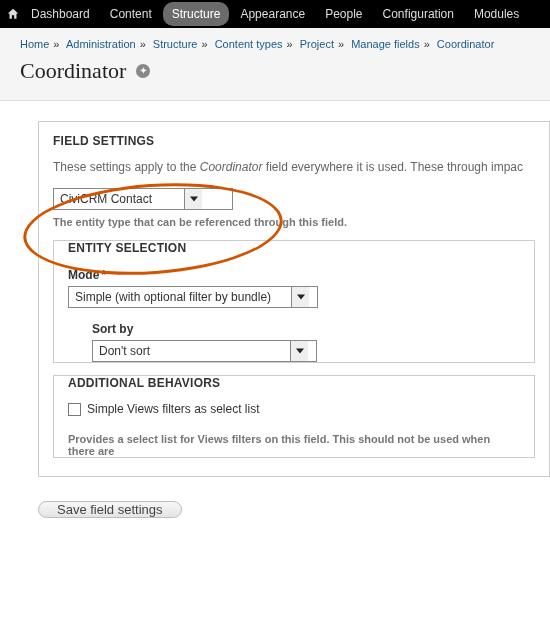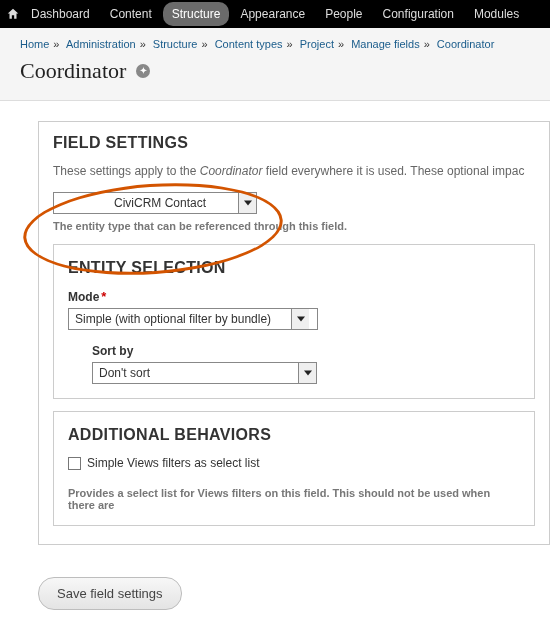--- a/index.html
+++ b/index.html
@@ -62,21 +62,21 @@
     padding: 20px 0 20px 38px;
   }
   .fieldset {
     border: 1px solid #ccc;
     padding: 12px 14px 18px 14px;
     margin-bottom: 18px;
     position: relative;
   }
   .fieldset-title {
     font-weight: bold;
-    font-size: 16px;
+    font-size: 12px;
     letter-spacing: 0.02em;
     margin-bottom: 12px;
   }
   .helptext { color: #666; font-size: 12px; margin: 6px 0 14px 0; }
   .helptext em { font-style: italic; }
   .label { font-weight: bold; font-size: 12px; margin-bottom: 4px; display: block; }
   .required { color: #c00; font-size: 13px; margin-left: 2px; }
   .desc { color: #777; font-size: 11px; margin-top: 6px; font-weight: bold; }
   
   .select {
@@ -96,39 +96,39 @@
     border-left: 1px solid #888;
     display: flex; align-items: center; justify-content: center;
     background: #efefef;
   }
   .select .sel-btn svg { display:block; }
   .nested {
     margin-top: 14px;
   }
   .inner-fieldset {
     border: 1px solid #ccc;
-    padding: 14px 14px;
+    padding: 0 14px;
     margin-top: 12px;
   }
   .sort-wrap { margin-left: 24px; margin-top: 14px; }
   .checkbox-row { display: flex; align-items: center; gap: 6px; margin-top: 6px; }
   .checkbox {
     width: 13px; height: 13px; border: 1px solid #777; background: #fff;
   }
   
   .save-btn {
     display: inline-block;
-    padding: 8px 18px;
+    padding: 0 18px;
     border: 1px solid #bdbdbd;
     border-radius: 16px;
     background: linear-gradient(#f7f7f7, #e4e4e4);
     color: #444;
     font-size: 13px;
     cursor: pointer;
-    margin-top: 14px;
+    margin-top: 6px;
   }
   
   .annotation {
     position: absolute;
     border: 3px solid #d35400;
     border-radius: 50%;
     pointer-events: none;
     transform: rotate(-4deg);
   }
   .outer-wrap { position: relative; }
@@ -166,25 +166,25 @@
     <span class="config-icon">✦</span>
   </h1>
 </div>
 
 <div class="content outer-wrap">
 
   <div class="fieldset" style="position:relative;">
     <div class="fieldset-title">FIELD SETTINGS</div>
 
     <p class="helptext">
-      <span>These settings apply to the </span><em>Coordinator</em><span> field everywhere it is used. These optional impac</span>
+      <span>These settings apply to the </span><em>Coordinator</em><span> field everywhere it is used. These through impac</span>
     </p>
 
     <div style="margin-top:10px;">
-      <div class="select" style="width:204px;justify-content:flex-end;">
+      <div class="select" style="width:180px;">
         <span class="sel-text">CiviCRM Contact</span>
         <span class="sel-btn">
           <svg width="8" height="6" viewBox="0 0 10 6">
               <path d="M0 0l5 6 5-6z" fill="#222"></path>
             </svg>
         </span>
       </div>
       <div class="desc">The entity type that can be referenced through this field.</div>
     </div>
 
@@ -200,21 +200,21 @@
         <span class="sel-text" style="min-width:222px;">Simple (with optional filter by bundle)</span>
         <span class="sel-btn">
           <svg width="8" height="6" viewBox="0 0 10 6">
               <path d="M0 0l5 6 5-6z" fill="#222"></path>
             </svg>
         </span>
       </div>
 
       <div class="sort-wrap">
         <label class="label">Sort by</label>
-        <div class="select" style="width:225px;justify-content:space-between;">
+        <div class="select" style="width:225px;">
           <span class="sel-text" style="min-width:197px;">Don't sort</span>
           <span class="sel-btn">
             <svg width="8" height="6" viewBox="0 0 10 6">
                 <path d="M0 0l5 6 5-6z" fill="#222"></path>
               </svg>
           </span>
         </div>
       </div>
     </div>
 

